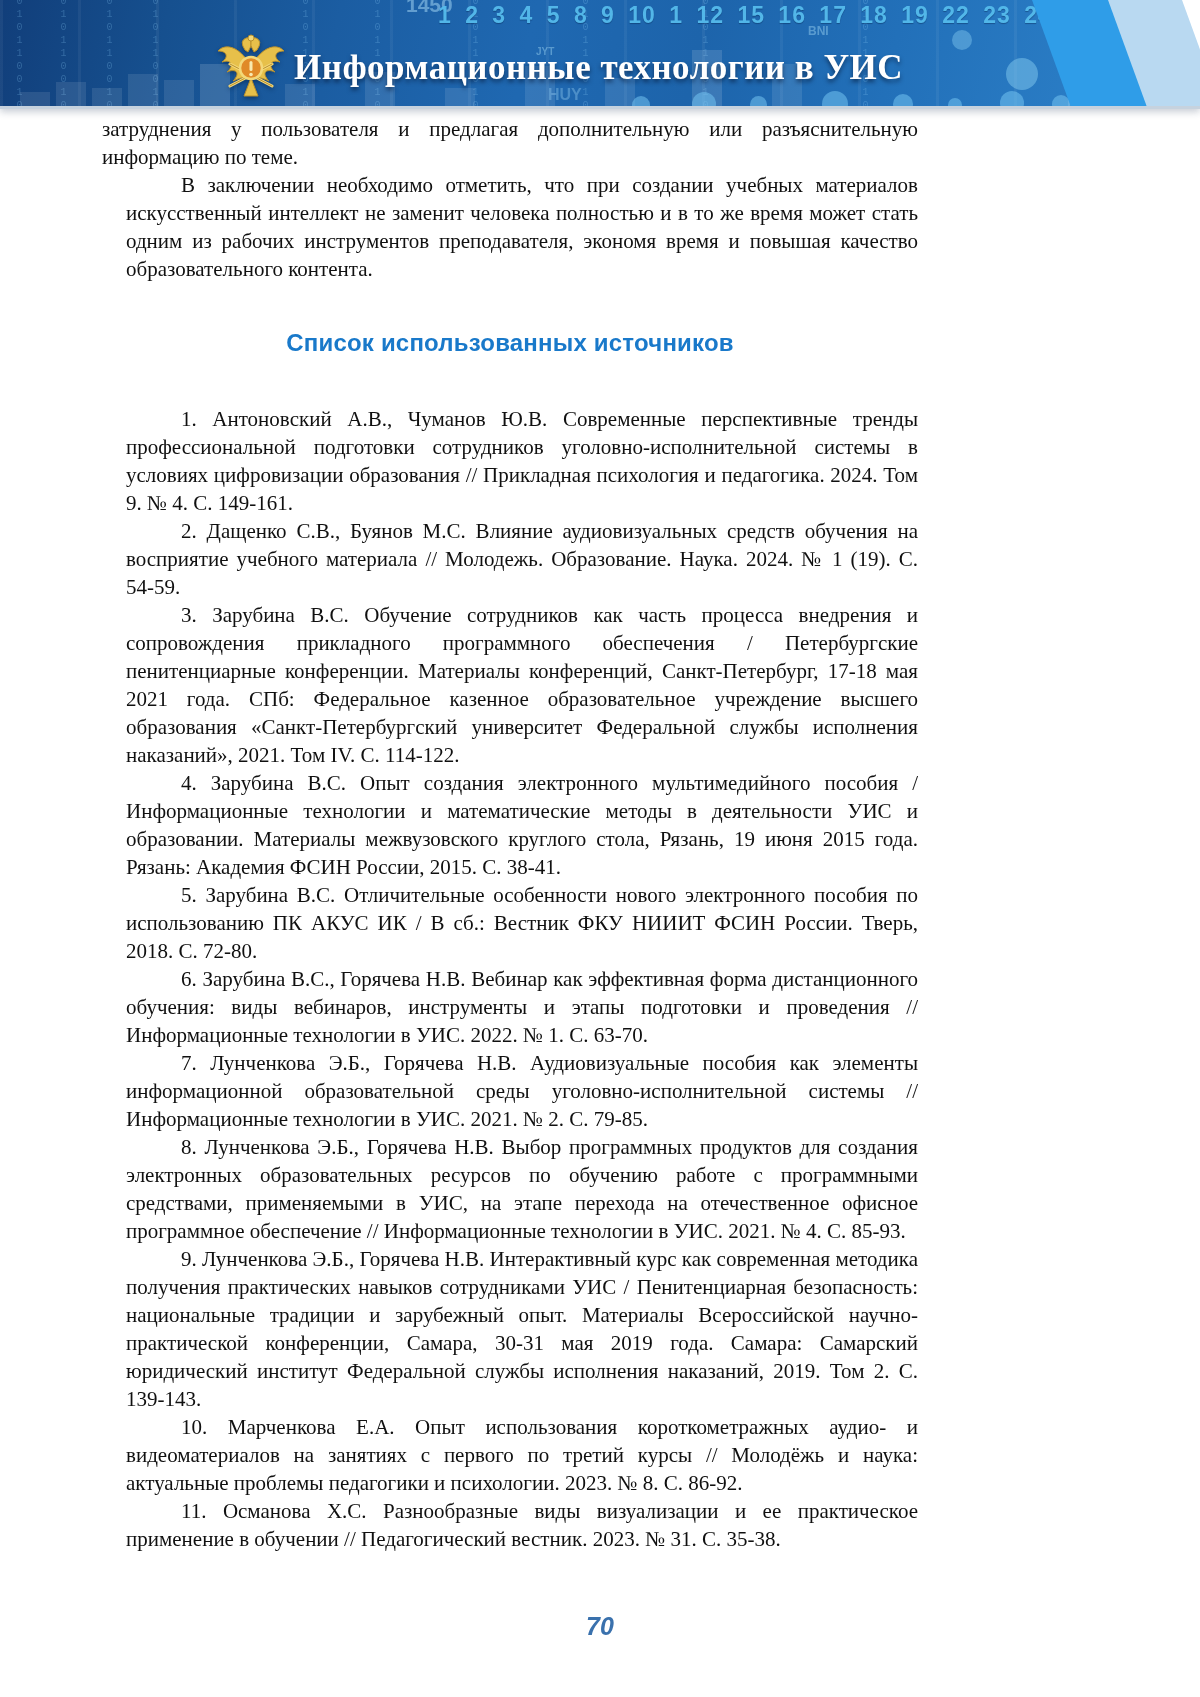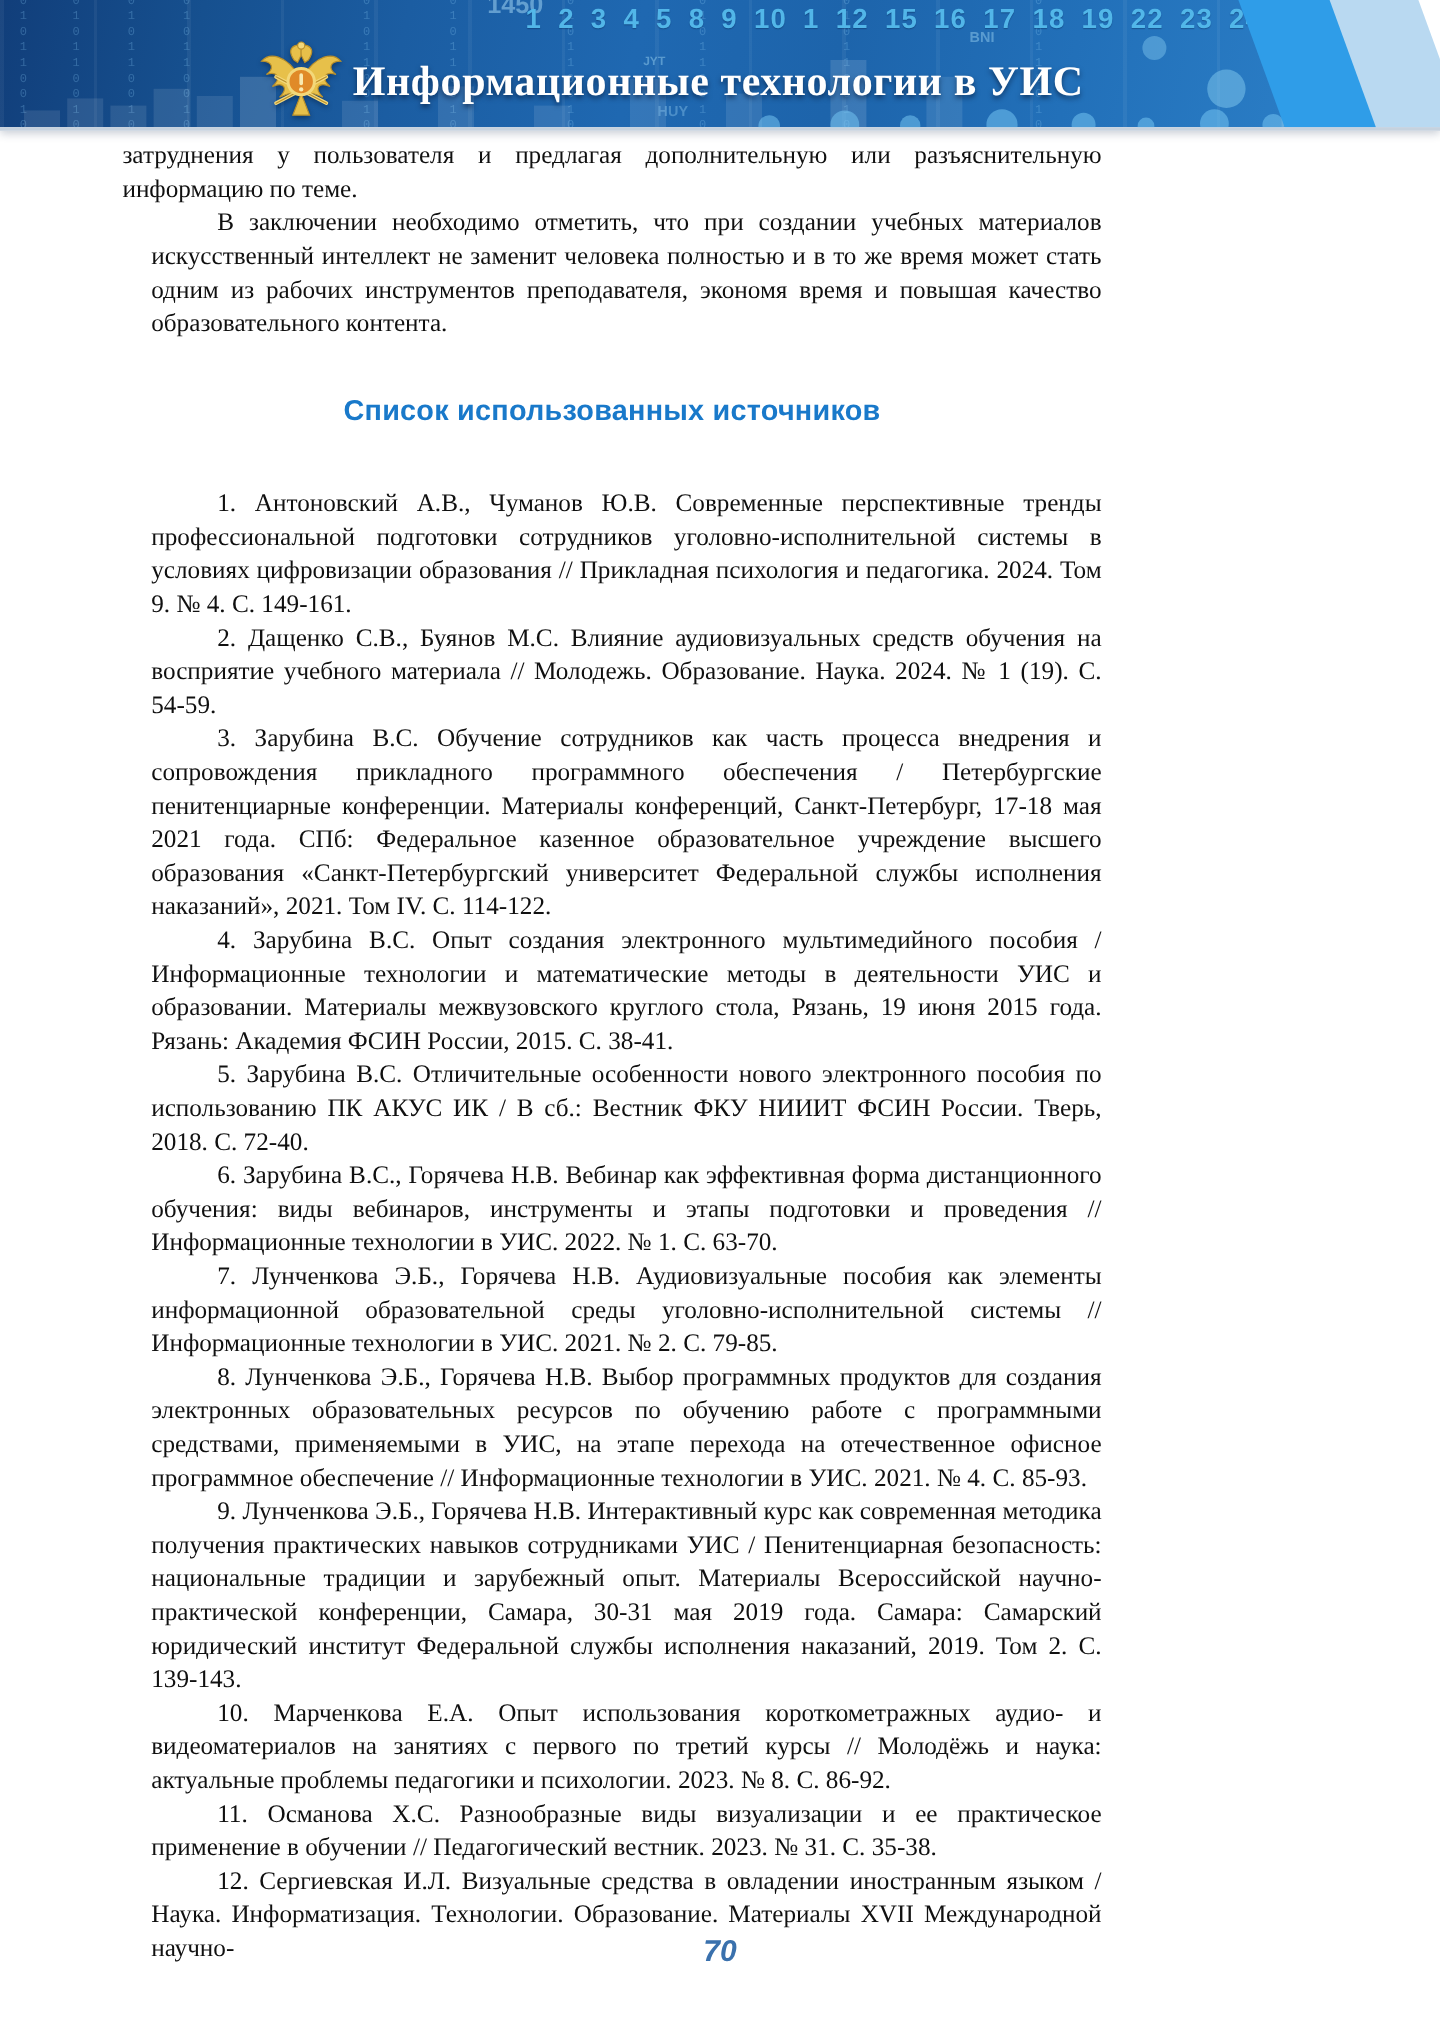--- a/index.html
+++ b/index.html
@@ -106,21 +106,21 @@
     <div class="dot" style="left:893px;bottom:-8px;width:20px;height:20px"></div>
     <div class="dot" style="left:948px;bottom:-6px;width:14px;height:14px"></div>
     <div class="dot" style="left:1000px;bottom:-9px;width:24px;height:24px"></div>
     <div class="dot" style="left:1052px;bottom:-7px;width:18px;height:18px"></div>
     <div class="dot" style="left:952px;top:30px;width:20px;height:20px;background:rgba(140,210,245,.4)"></div>
     <div class="dot" style="left:1006px;top:58px;width:32px;height:32px;background:rgba(140,210,245,.45)"></div>
 
     <div class="texture" style="left:406px;top:-7px;font-size:21px;color:rgba(170,220,248,.5)">1450</div>
     <div class="texture" style="left:536px;top:46px;font-size:10px">JYT</div>
     <div class="texture" style="left:808px;top:24px;font-size:12px">BNI</div>
-    <div class="texture" style="left:548px;top:86px;font-size:12px;color:rgba(160,215,245,.35)">HUY</div>
+    <div class="texture" style="left:548px;top:86px;font-size:16px;color:rgba(160,215,245,.35)">HUY</div>
 
     <div class="ticker">1 2 3 4 5 8 9 10 1 12 15 16 17 18 19 22 23 24</div>
 
     <div class="band band-white"></div>
     <div class="band band-pale"></div>
     <div class="band band-bright"></div>
 
     <div class="brand">
       <svg class="eagle" viewBox="0 0 74 68" aria-hidden="true">
 
@@ -150,27 +150,26 @@
 
     <p class="par">затруднения у пользователя и предлагая дополнительную или разъяснительную информацию по теме.</p>
     <p class="par indent">В заключении необходимо отметить, что при создании учебных материалов искусственный интеллект не заменит человека полностью и в то же время может стать одним из рабочих инструментов преподавателя, экономя время и повышая качество образовательного контента.</p>
 
     <h2 class="refs-heading">Список использованных источников</h2>
 
     <p class="ref">1. Антоновский А.В.,  Чуманов Ю.В.  Современные перспективные тренды профессиональной подготовки сотрудников уголовно-исполнительной системы в условиях цифровизации образования // Прикладная психология и педагогика. 2024. Том 9. № 4. С. 149-161.</p>
     <p class="ref">2. Дащенко С.В.,  Буянов М.С.  Влияние аудиовизуальных средств обучения на восприятие учебного материала // Молодежь. Образование. Наука. 2024. № 1 (19). С. 54-59.</p>
     <p class="ref">3. Зарубина В.С.  Обучение сотрудников как часть процесса внедрения и сопровождения прикладного программного обеспечения / Петербургские пенитенциарные конференции. Материалы конференций, Санкт-Петербург, 17-18 мая 2021 года. СПб: Федеральное казенное образовательное учреждение высшего образования «Санкт-Петербургский университет Федеральной службы исполнения наказаний», 2021. Том IV. С. 114-122.</p>
     <p class="ref">4. Зарубина В.С.  Опыт создания электронного мультимедийного пособия / Информационные технологии и математические методы в деятельности УИС и образовании. Материалы межвузовского круглого стола, Рязань, 19 июня 2015 года. Рязань: Академия ФСИН России, 2015. С. 38-41.</p>
-    <p class="ref">5. Зарубина В.С.  Отличительные особенности нового электронного пособия по использованию ПК АКУС ИК / В сб.: Вестник ФКУ НИИИТ ФСИН России. Тверь, 2018. С. 72-40.</p>
+    <p class="ref">5. Зарубина В.С.  Отличительные особенности нового электронного пособия по использованию ПК АКУС ИК / В сб.: Вестник ФКУ НИИИТ ФСИН России. Тверь, 2018. С. 72-80.</p>
     <p class="ref">6. Зарубина В.С., Горячева Н.В.  Вебинар как эффективная форма дистанционного обучения: виды вебинаров, инструменты и этапы подготовки и проведения // Информационные технологии в УИС. 2022. № 1. С. 63-70.</p>
     <p class="ref">7. Лунченкова Э.Б.,  Горячева Н.В.  Аудиовизуальные пособия как элементы информационной образовательной среды уголовно-исполнительной системы // Информационные технологии в УИС. 2021. № 2. С. 79-85.</p>
     <p class="ref">8. Лунченкова Э.Б.,  Горячева Н.В.  Выбор программных продуктов для создания электронных образовательных ресурсов по обучению работе с программными средствами, применяемыми в УИС, на этапе перехода на отечественное офисное программное обеспечение // Информационные технологии в УИС. 2021. № 4. С. 85-93.</p>
     <p class="ref">9. Лунченкова Э.Б.,  Горячева Н.В.  Интерактивный курс как современная методика получения практических навыков сотрудниками УИС / Пенитенциарная безопасность: национальные традиции и зарубежный опыт. Материалы Всероссийской научно-практической конференции, Самара, 30-31 мая 2019 года. Самара: Самарский юридический институт Федеральной службы исполнения наказаний, 2019. Том 2. С. 139-143.</p>
     <p class="ref">10. Марченкова Е.А.  Опыт  использования  короткометражных  аудио- и видеоматериалов на занятиях с первого по третий курсы // Молодёжь и наука: актуальные проблемы педагогики и психологии. 2023. № 8. С. 86-92.</p>
     <p class="ref">11. Османова Х.С. Разнообразные виды визуализации и ее практическое применение в обучении // Педагогический вестник. 2023. № 31. С. 35-38.</p>
-    <p class="ref">12. Сергиевская И.Л. Визуальные средства в овладении иностранным языком / Наука. Информатизация. Технологии. Образование. Материалы XVII Международной научно-</p>
   </main>
 
   <footer>
     <div class="page-number">70</div>
   </footer>
 
 </div>
 
 </body></html>

